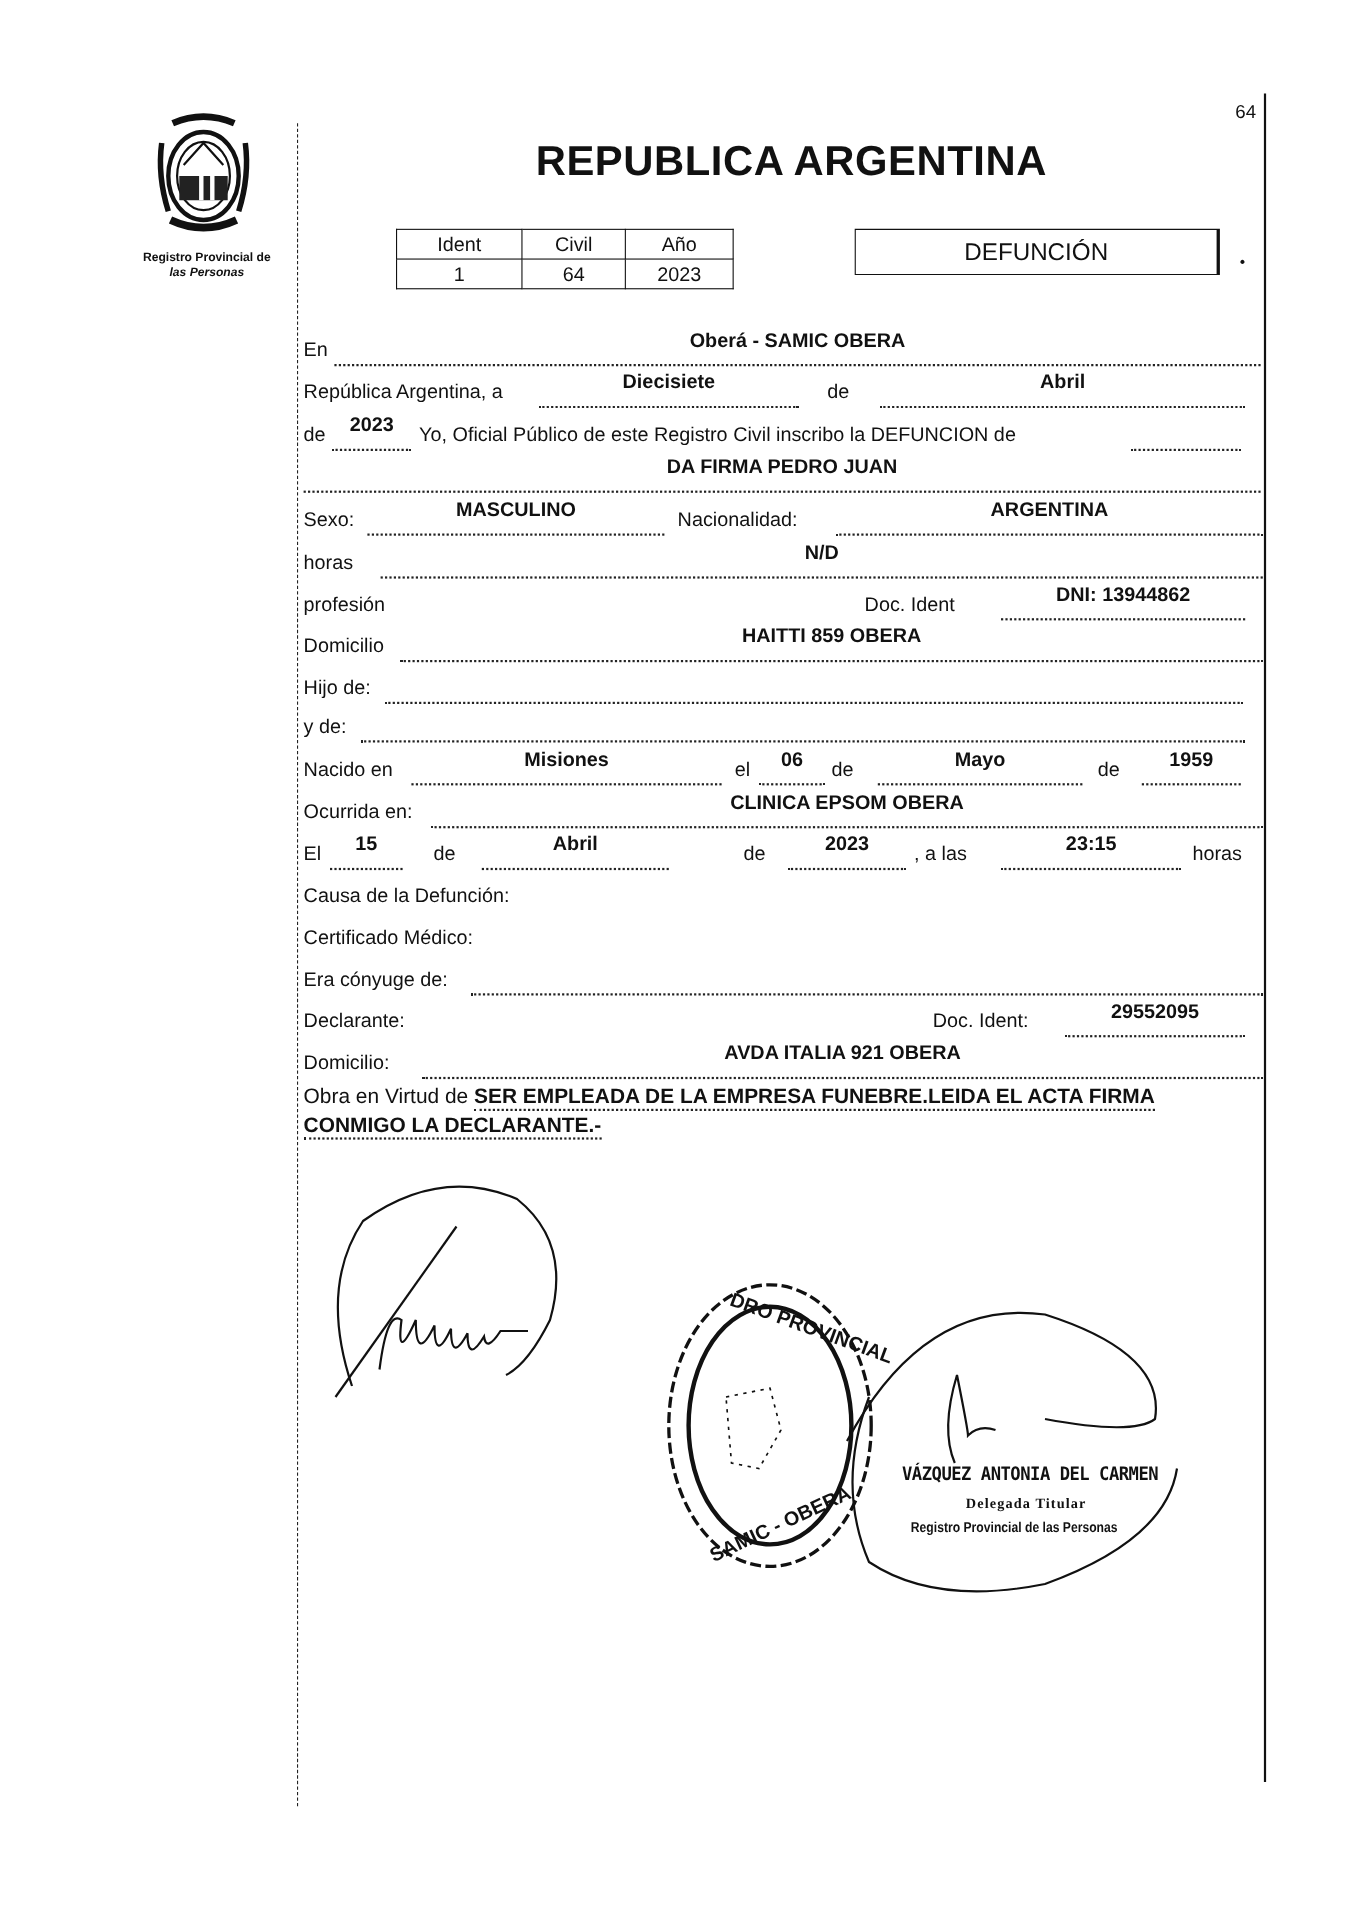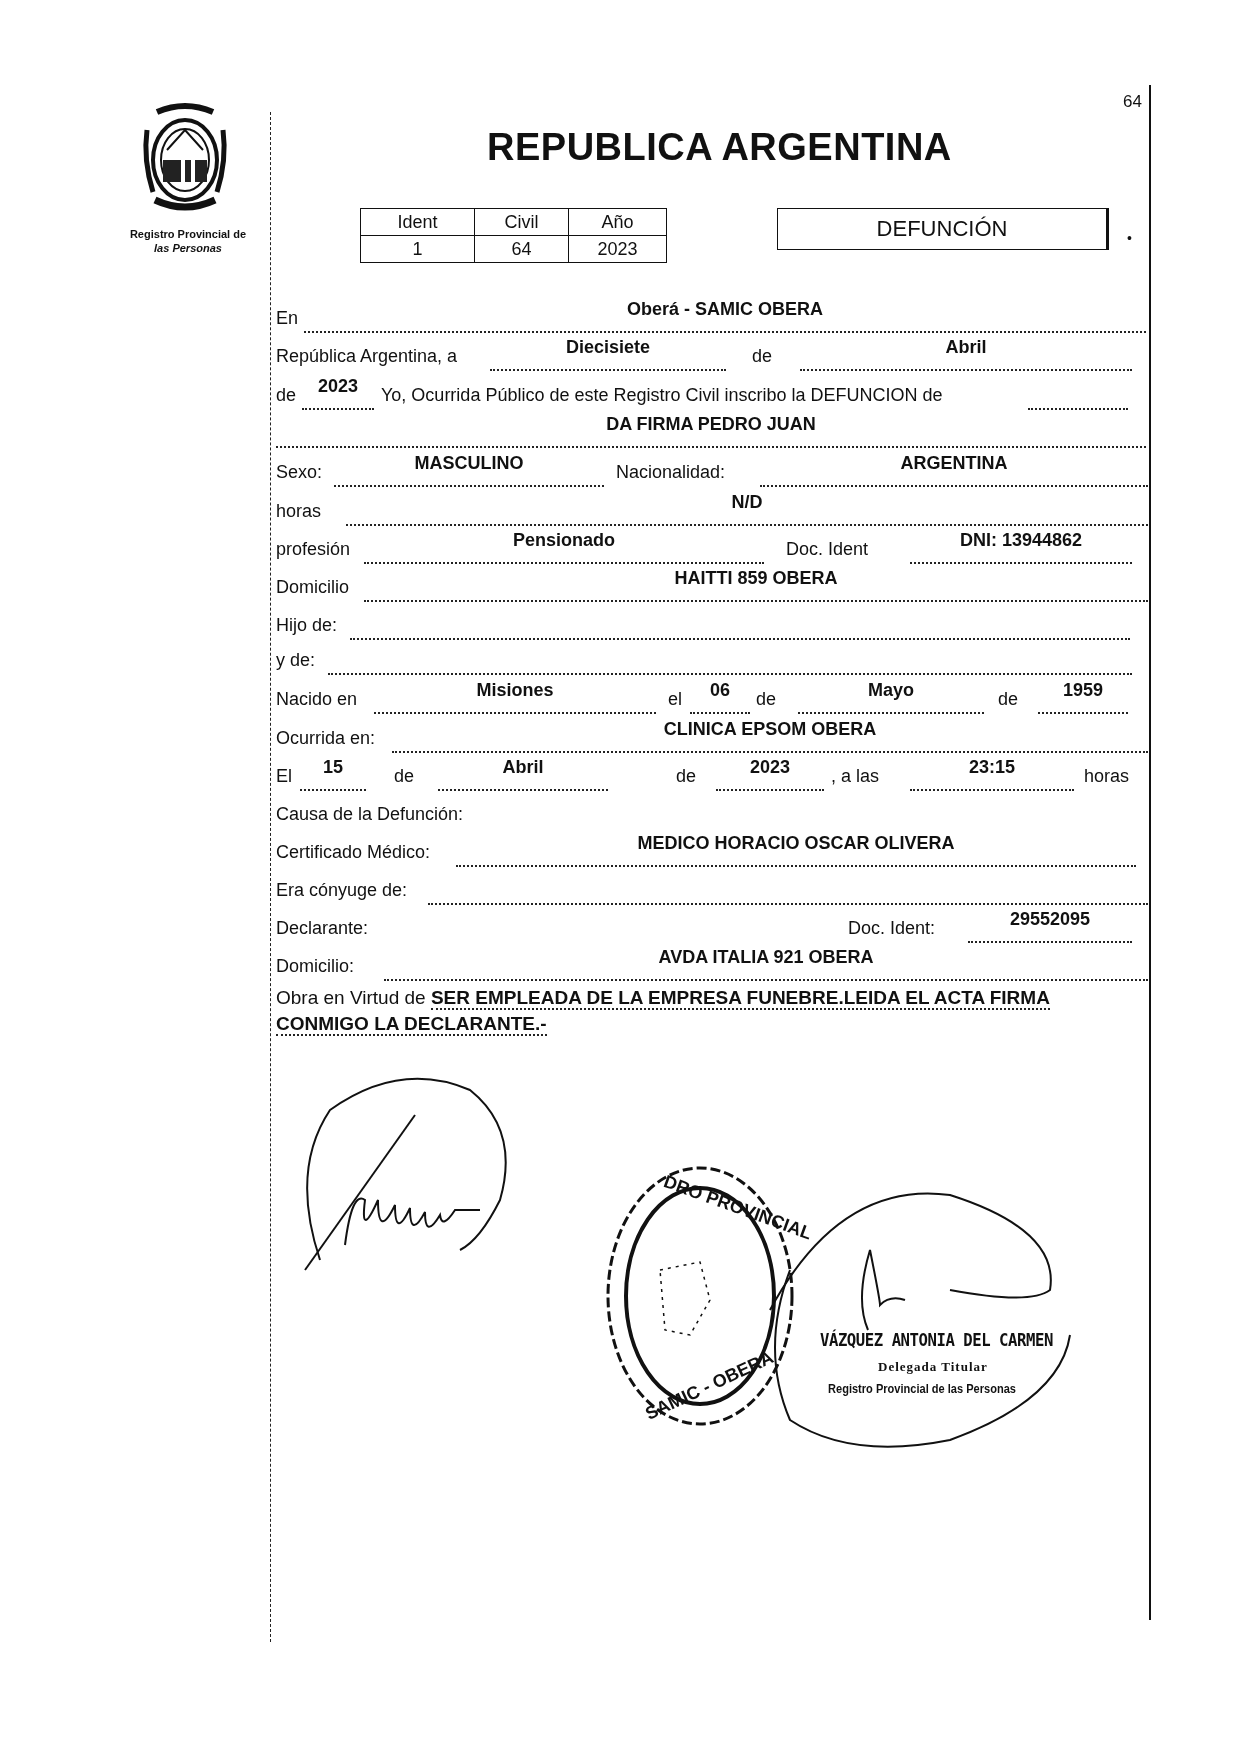--- a/index.html
+++ b/index.html
@@ -93,21 +93,21 @@
 <div class="line" style="top:341px">
   <span class="lbl" style="left:0">República Argentina, a</span>
   <div class="fld" style="left:214px;width:236px"><span>Diecisiete</span></div>
   <span class="lbl" style="left:476px">de</span>
   <div class="fld" style="left:524px;width:332px"><span>Abril</span></div>
 </div>
 
 <div class="line" style="top:380px">
   <span class="lbl" style="left:0">de</span>
   <div class="fld" style="left:26px;width:72px"><span>2023</span></div>
-  <span class="lbl" style="left:105px">Yo, Ocurrida Público de este Registro Civil inscribo la DEFUNCION de</span>
+  <span class="lbl" style="left:105px">Yo, Oficial Público de este Registro Civil inscribo la DEFUNCION de</span>
   <div class="fld" style="left:752px;width:100px"></div>
 </div>
 
 <div class="line" style="top:418px">
   <div class="fld" style="left:0;width:870px"><span>DA FIRMA PEDRO JUAN</span></div>
 </div>
 
 <div class="line" style="top:457px">
   <span class="lbl" style="left:0">Sexo:</span>
   <div class="fld" style="left:58px;width:270px"><span>MASCULINO</span></div>
@@ -115,21 +115,20 @@
   <div class="fld" style="left:484px;width:388px"><span>ARGENTINA</span></div>
 </div>
 
 <div class="line" style="top:496px">
   <span class="lbl" style="left:0">horas</span>
   <div class="fld" style="left:70px;width:802px"><span>N/D</span></div>
 </div>
 
 <div class="line" style="top:534px">
   <span class="lbl" style="left:0">profesión</span>
-  <div class="fld" style="left:88px;width:400px"><span>Pensionado</span></div>
   <span class="lbl" style="left:510px">Doc. Ident</span>
   <div class="fld" style="left:634px;width:222px"><span>DNI: 13944862</span></div>
 </div>
 
 <div class="line" style="top:572px">
   <span class="lbl" style="left:0">Domicilio</span>
   <div class="fld" style="left:88px;width:784px"><span>HAITTI 859 OBERA</span></div>
 </div>
 
 <div class="line" style="top:610px">
@@ -169,21 +168,20 @@
   <div class="fld" style="left:634px;width:164px"><span>23:15</span></div>
   <span class="lbl" style="left:808px">horas</span>
 </div>
 
 <div class="line" style="top:799px">
   <span class="lbl" style="left:0">Causa de la Defunción:</span>
 </div>
 
 <div class="line" style="top:837px">
   <span class="lbl" style="left:0">Certificado Médico:</span>
-  <div class="fld" style="left:180px;width:680px"><span>MEDICO HORACIO OSCAR OLIVERA</span></div>
 </div>
 
 <div class="line" style="top:875px">
   <span class="lbl" style="left:0">Era cónyuge de:</span>
   <div class="fld" style="left:152px;width:720px"><span></span></div>
 </div>
 
 <div class="line" style="top:913px">
   <span class="lbl" style="left:0">Declarante:</span>
   <span class="lbl" style="left:572px">Doc. Ident:</span>

